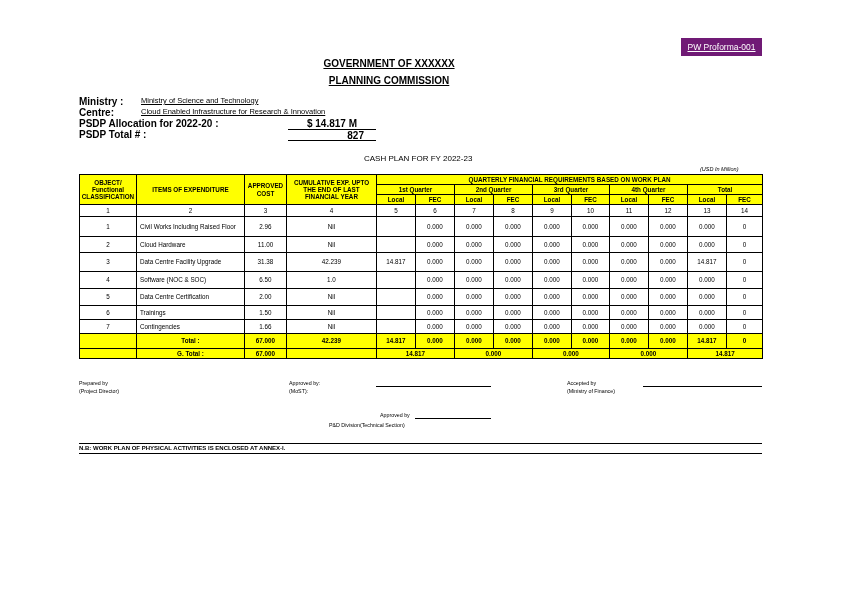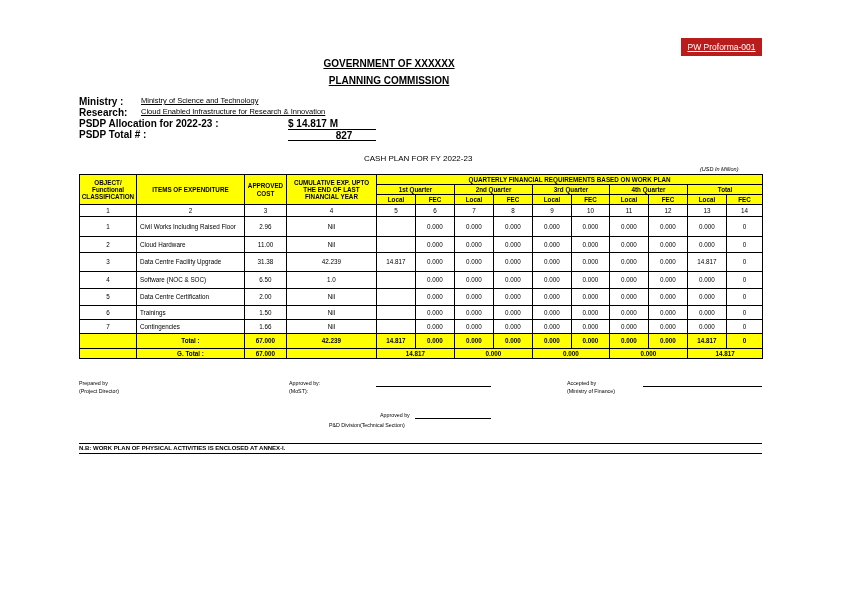--- a/index.html
+++ b/index.html
@@ -1,18 +1,18 @@
 <!DOCTYPE html>
 <html><head>
 <meta charset="utf-8">
 <style>
   html,body{margin:0;padding:0;background:#fff;}
   body{width:842px;height:595px;position:relative;font-family:"Liberation Sans",sans-serif;color:#000;overflow:hidden;}
   .abs{position:absolute;}
-  .badge{left:681px;top:38px;width:81px;height:18px;background:#b91c1c;color:#fff;font-size:8.5px;display:flex;align-items:center;justify-content:center;}
+  .badge{left:681px;top:38px;width:81px;height:18px;background:#701a75;color:#fff;font-size:8.5px;display:flex;align-items:center;justify-content:center;}
   .badge span{text-decoration:underline;}
   .title{left:0;width:778px;text-align:center;font-weight:bold;font-size:10px;}
   .title span{text-decoration:underline;text-decoration-thickness:1px;}
   .meta{font-size:10px;font-weight:bold;}
   .meta-val{font-size:7.5px;text-decoration:underline;}
   .line{background:#000;height:1px;}
   .cash{left:364px;top:154px;font-size:8px;}
   .usd{left:700px;top:166px;font-size:5.5px;font-style:italic;}
   table.cp{position:absolute;left:79px;top:174px;border-collapse:collapse;table-layout:fixed;width:683px;font-size:6.3px;}
   table.cp td{border:1px solid #000;text-align:center;padding:0;line-height:1.15;overflow:hidden;}
@@ -28,27 +28,27 @@
 
 <div class="abs badge">
     <span>PW Proforma-001</span>
   </div>
 
 <div class="abs title" style="top:58px;"><span>GOVERNMENT OF XXXXXX</span></div>
 <div class="abs title" style="top:75px;"><span>PLANNING  COMMISSION</span></div>
 
 <div class="abs meta" style="left:79px;top:96px;">Ministry :</div>
 <div class="abs meta-val" style="left:141px;top:96px;text-align:center;">Ministry of Science and Technology</div>
-<div class="abs meta" style="left:79px;top:107px;">Research:</div>
+<div class="abs meta" style="left:79px;top:107px;">Centre:</div>
 <div class="abs meta-val" style="left:141px;top:107px;">Cloud Enabled Infrastructure for Research &amp; Innovation</div>
-<div class="abs meta" style="left:79px;top:118px;">PSDP Allocation for 2022-23 :</div>
-<div class="abs meta" style="left:288px;top:118px;width:88px;">$ 14.817  M</div>
+<div class="abs meta" style="left:79px;top:118px;">PSDP Allocation for 2022-20 :</div>
+<div class="abs meta" style="left:288px;top:118px;width:88px;text-align:center;">$ 14.817  M</div>
 <div class="abs line" style="left:288px;top:129px;width:88px;"></div>
 <div class="abs meta" style="left:79px;top:129px;">PSDP Total # :</div>
-<div class="abs meta" style="left:300px;top:130px;width:88px;text-align:center;">827</div>
+<div class="abs meta" style="left:276px;top:130px;width:88px;text-align:right;">827</div>
 <div class="abs line" style="left:288px;top:140px;width:88px;"></div>
 
 <div class="abs cash">CASH PLAN FOR FY 2022-23</div>
 <div class="abs usd">(USD In Million)</div>
 
 <table class="cp">
   <colgroup>
     <col style="width:57px">
       <col style="width:108px">
       <col style="width:42px">

